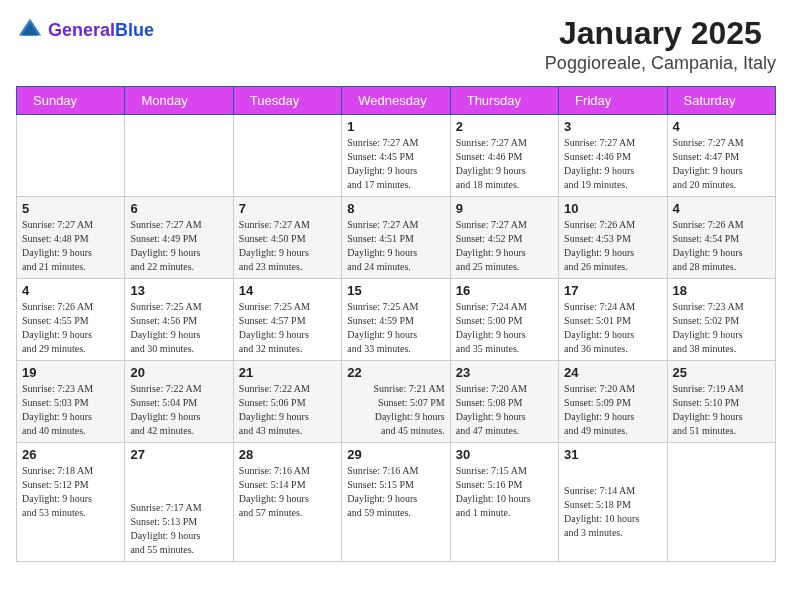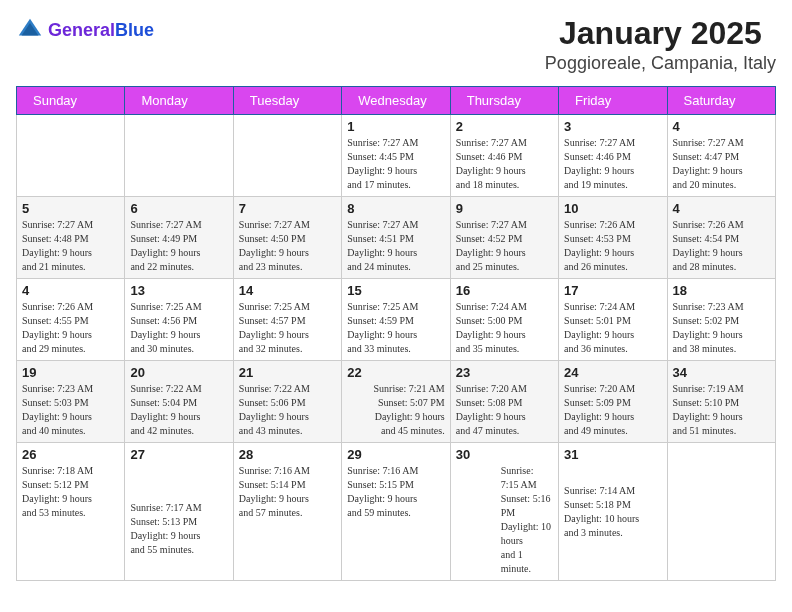--- a/index.html
+++ b/index.html
@@ -297,21 +297,21 @@
 and 47 minutes.</div>
         </td>
         <td>
           <span class="day-number">24</span>
           <div class="day-info" style="white-space: pre-line;">Sunrise: 7:20 AM
 Sunset: 5:09 PM
 Daylight: 9 hours
 and 49 minutes.</div>
         </td>
         <td>
-          <span class="day-number">34</span>
+          <span class="day-number">25</span>
           <div class="day-info" style="white-space: pre-line;">Sunrise: 7:19 AM
 Sunset: 5:10 PM
 Daylight: 9 hours
 and 51 minutes.</div>
         </td>
       </tr>
       <tr>
         <td>
           <span class="day-number">26</span>
           <div class="day-info" style="white-space: pre-line;">Sunrise: 7:18 AM
@@ -335,21 +335,21 @@
         </td>
         <td>
           <span class="day-number">29</span>
           <div class="day-info" style="white-space: pre-line;">Sunrise: 7:16 AM
 Sunset: 5:15 PM
 Daylight: 9 hours
 and 59 minutes.</div>
         </td>
         <td>
           <span class="day-number">30</span>
-          <div class="day-info" style="white-space: pre-line; margin-left: 45px;">Sunrise: 7:15 AM
+          <div class="day-info" style="white-space: pre-line;">Sunrise: 7:15 AM
 Sunset: 5:16 PM
 Daylight: 10 hours
 and 1 minute.</div>
         </td>
         <td>
           <span class="day-number">31</span>
           <div class="day-info" style="white-space: pre-line; margin-top: 22px;">Sunrise: 7:14 AM
 Sunset: 5:18 PM
 Daylight: 10 hours
 and 3 minutes.</div>

